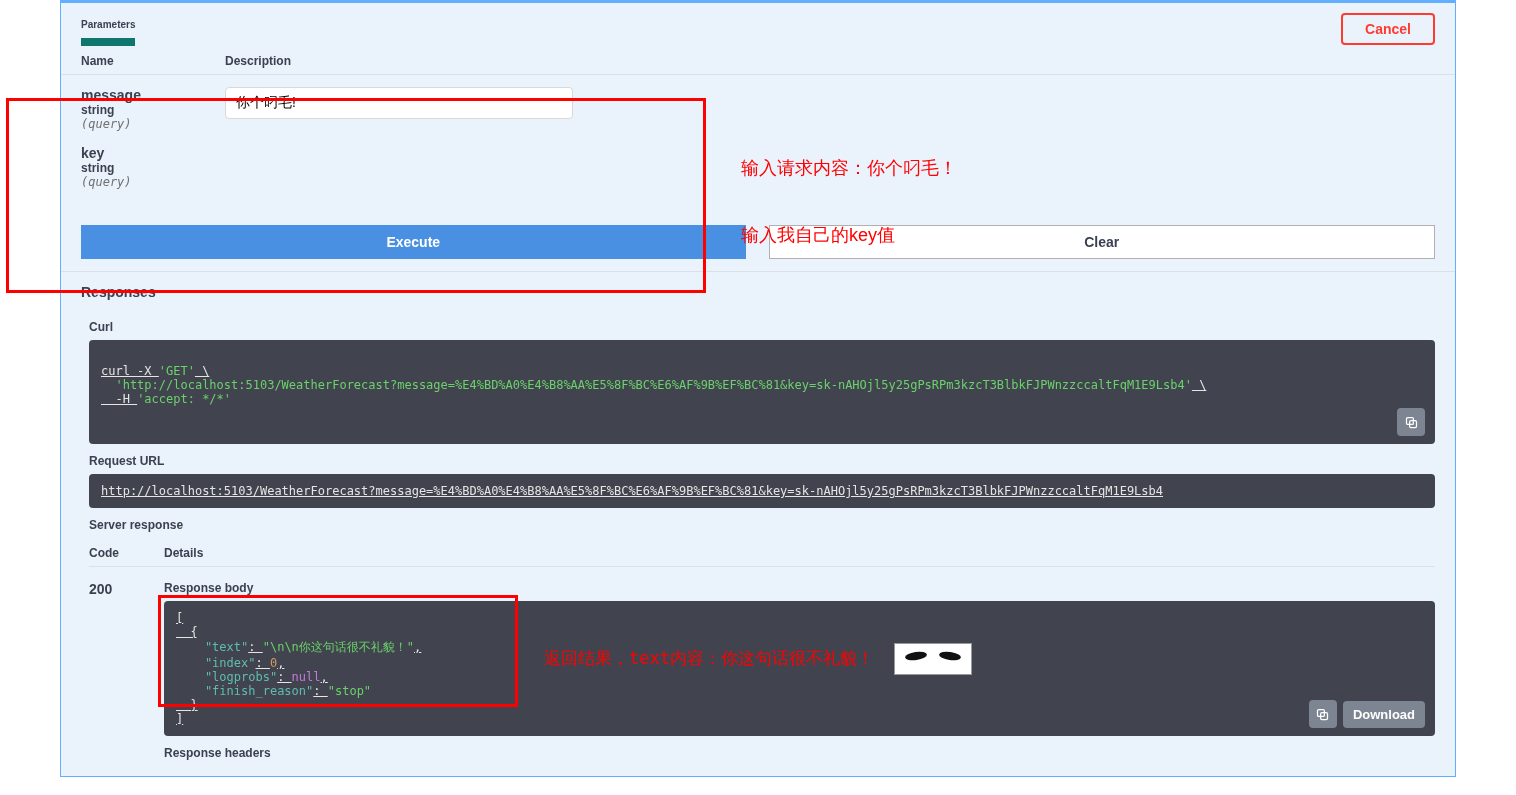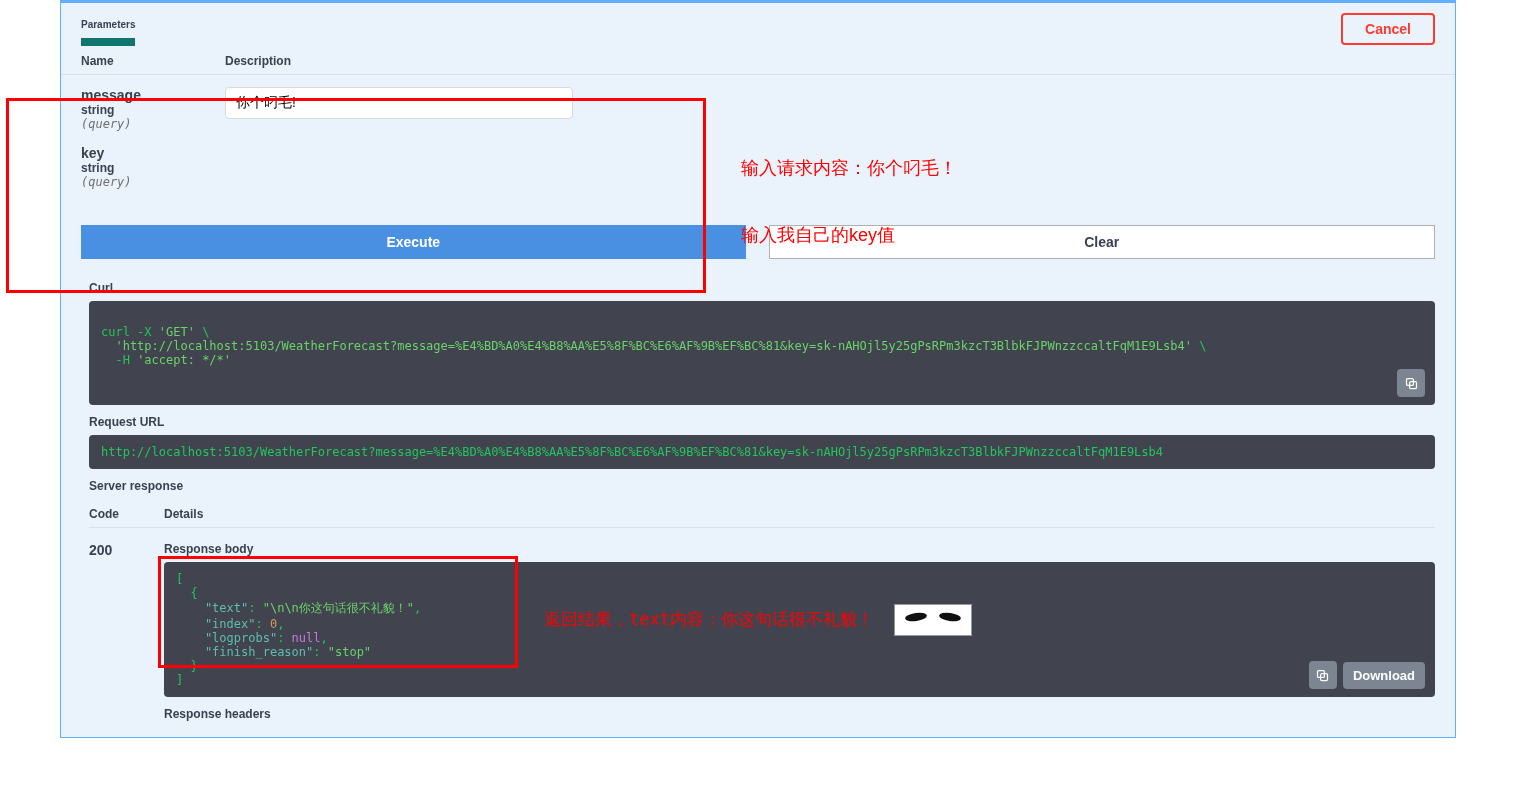--- a/index.html
+++ b/index.html
@@ -109,21 +109,21 @@
   color: #fff;
   border-radius: 4px;
   padding: 10px 12px;
   font-family: Consolas, monospace;
   font-size: 12px;
   white-space: pre;
   overflow-x: auto;
   position: relative;
 }
 .code-green { color: #6ad26a; }
-.code-white { color: #22c55e; }
+.code-white { color: #e5e5e5; text-decoration: underline; }
 .code-teal { color: #5fbdb0; }
 .code-orange { color: #d19a66; }
 .code-mag { color: #c678dd; }
 .resp-table-head {
   display: flex;
   padding: 8px 0 6px 0;
   font-weight: 700;
   font-size: 12px;
   border-bottom: 1px solid rgba(0,0,0,0.07);
 }
@@ -251,20 +251,21 @@
 
   <div class="red-box" style="left:-55px; top:95px; width:700px; height:195px;"></div>
   <div class="annot" style="left:680px; top:153px;">输入请求内容：你个叼毛！</div>
   <div class="annot" style="left:680px; top:220px;">输入我自己的key值</div>
 
   <div class="btn-row">
     <button class="execute-btn">Execute</button>
     <button class="clear-btn">Clear</button>
   </div>
 
+  <div class="responses-header">Responses</div>
 
   <div class="resp-section">
     <div class="resp-label">Curl</div>
     <div class="code-block rel">
 <span class="code-white">curl -X </span><span class="code-green">'GET'</span><span class="code-white"> \</span>
 <span class="code-green">  'http://localhost:5103/WeatherForecast?message=%E4%BD%A0%E4%B8%AA%E5%8F%BC%E6%AF%9B%EF%BC%81&amp;key=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'</span><span class="code-white"> \</span>
 <span class="code-white">  -H </span><span class="code-green">'accept: */*'</span>
       <span class="copy-icn copy-corner">
         <svg width="15" height="15" viewBox="0 0 24 24" fill="none" stroke="currentColor" stroke-width="2">
             <rect x="9" y="9" width="11" height="11" rx="2"></rect>

